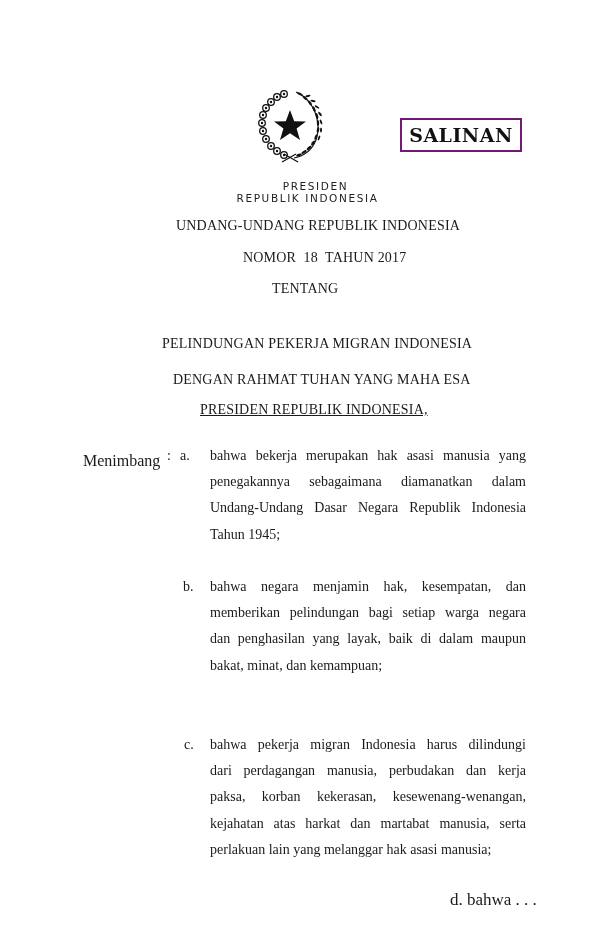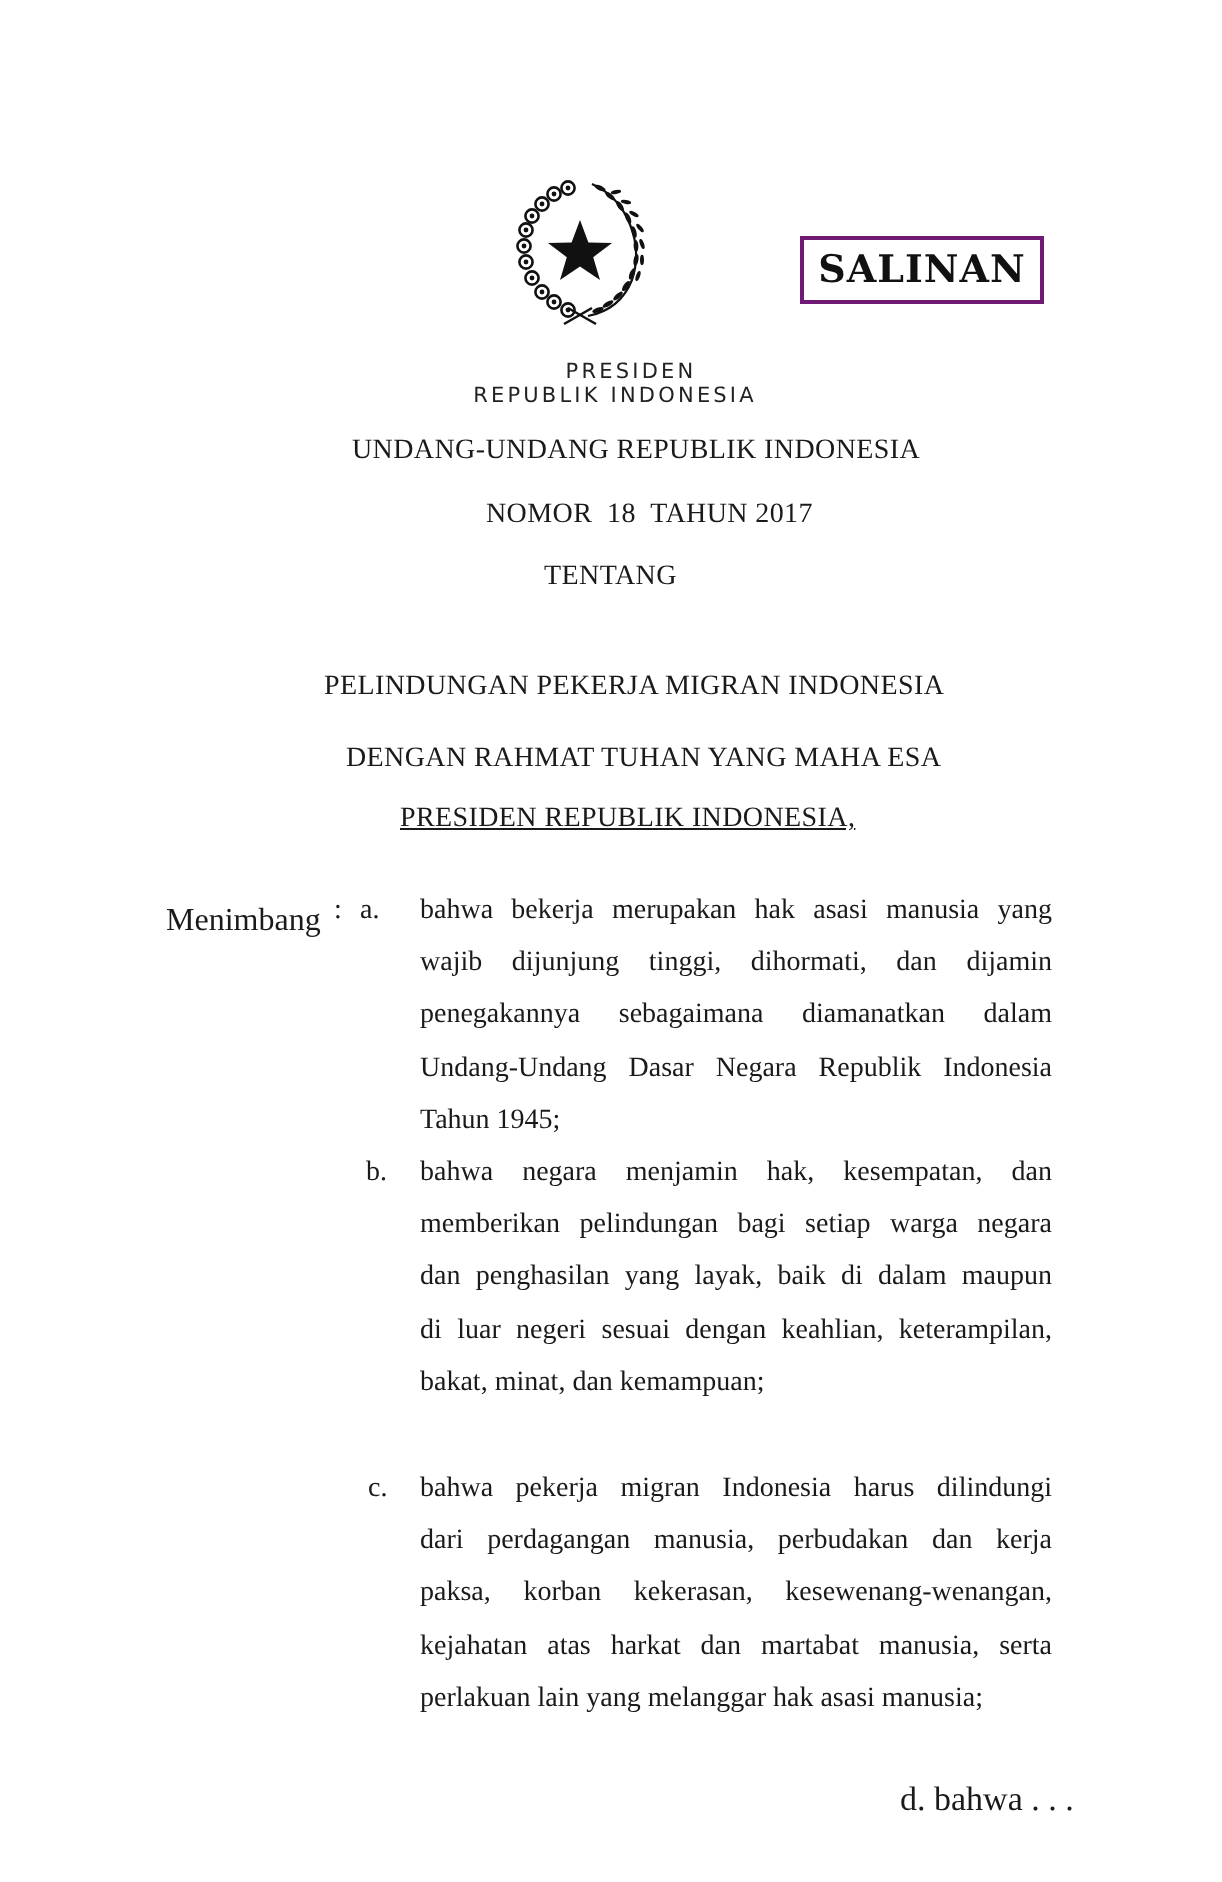--- a/index.html
+++ b/index.html
@@ -178,32 +178,30 @@
 
 <div class="abs title-line" style="left:173px; top:372px;">DENGAN RAHMAT TUHAN YANG MAHA ESA</div>
 <div class="abs title-line" style="left:200px; top:402px;text-decoration:underline;">PRESIDEN REPUBLIK INDONESIA,</div>
 
 <div class="abs menimbang-label">Menimbang</div>
 <div class="abs colon">:</div>
 
 <div class="abs item-letter" style="left:180px; top:448px;">a.</div>
 <div class="abs item-text" style="top:443px;">
   <span class="ln">bahwa bekerja merupakan hak asasi manusia yang</span>
-  <span class="ln">wajib dijunjung tinggi, dihormati, dan dijamin</span>
   <span class="ln">penegakannya sebagaimana diamanatkan dalam</span>
   <span class="ln">Undang-Undang Dasar Negara Republik Indonesia</span>
   <span class="ln last">Tahun 1945;</span>
 </div>
 
 <div class="abs item-letter" style="left:183px; top:579px;">b.</div>
 <div class="abs item-text" style="top:574px;">
   <span class="ln">bahwa negara menjamin hak, kesempatan, dan</span>
   <span class="ln">memberikan pelindungan bagi setiap warga negara</span>
   <span class="ln">dan penghasilan yang layak, baik di dalam maupun</span>
-  <span class="ln">di luar negeri sesuai dengan keahlian, keterampilan,</span>
   <span class="ln last">bakat, minat, dan kemampuan;</span>
 </div>
 
 <div class="abs item-letter" style="left:184px; top:737px;">c.</div>
 <div class="abs item-text" style="top:732px;">
   <span class="ln">bahwa pekerja migran Indonesia harus dilindungi</span>
   <span class="ln">dari perdagangan manusia, perbudakan dan kerja</span>
   <span class="ln">paksa, korban kekerasan, kesewenang-wenangan,</span>
   <span class="ln">kejahatan atas harkat dan martabat manusia, serta</span>
   <span class="ln last">perlakuan lain yang melanggar hak asasi manusia;</span>

